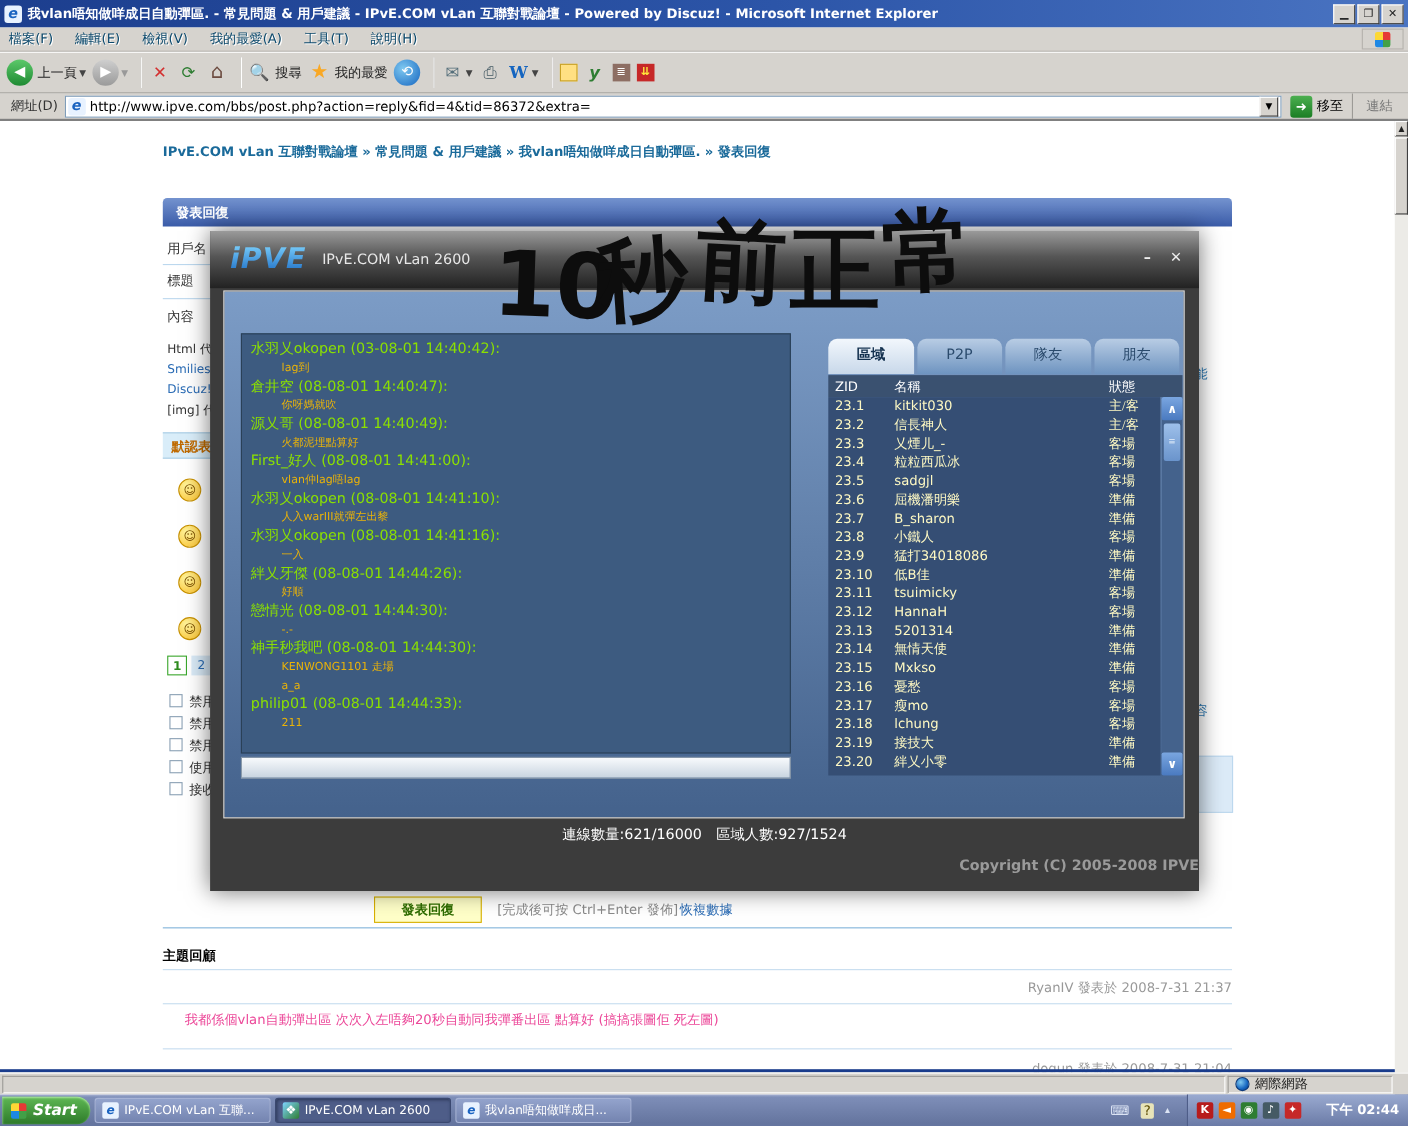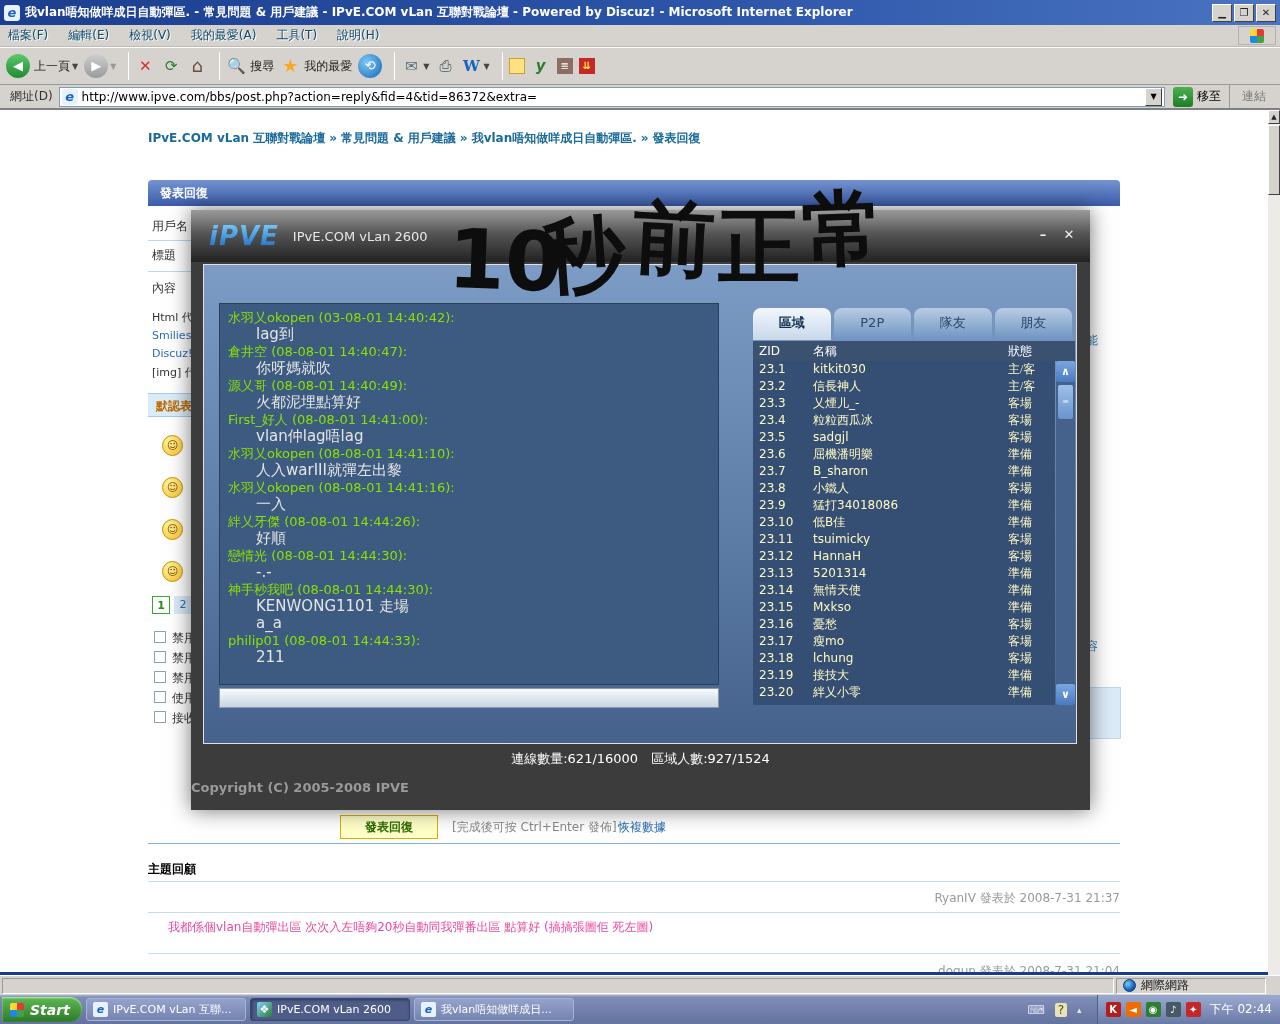--- a/index.html
+++ b/index.html
@@ -102,42 +102,42 @@
   #chatlogo { font-size:26px; font-weight:bold; font-style:italic; margin-left:18px; letter-spacing:1px;
     background:linear-gradient(180deg,#7fd4ff,#1565c0); -webkit-background-clip:text; background-clip:text; color:transparent; }
   #chattitletext { color:#e8e8e8; font-size:13px; margin-left:14px; }
   .chatwbtn { position:absolute; top:16px; width:18px; height:18px; color:#eee; font-size:13px;
     text-align:center; line-height:18px; font-weight:bold; }
   #chatpanel { position:absolute; left:12px; top:54px; width:874px; height:480px;
     border:1px solid #e0e0e0; background:linear-gradient(180deg,#7c9cc6,#44628c); }
   #chatlog { position:absolute; left:15px; top:38px; width:500px; height:382px;
     background:#3d5b80; border:1px solid #2a4057; padding:5px 8px; overflow:hidden; }
   .msg-name { color:#8be000; font-size:13px; line-height:17px; white-space:nowrap; }
-  .msg-text { color:#e5e5e5; font-size:15px; line-height:17px; padding-left:28px; white-space:nowrap; }
+  .msg-text { color:#eab308; font-size:10px; line-height:17px; padding-left:28px; white-space:nowrap; }
   #chatinput { position:absolute; left:15px; top:423px; width:500px; height:20px;
     background:linear-gradient(180deg,#f8fafc,#c8d4e0); border:1px solid #8a9aaa; }
   
   #tabs { position:absolute; left:549px; top:43px; width:322px; height:32px; display:flex; }
   .tab { flex:1; margin-right:3px; border-radius:8px 8px 0 0; text-align:center; line-height:30px;
     background:linear-gradient(180deg,#b8cce4,#6e94c0); color:#2a4a6c; font-size:13px; }
   .tab.active { background:linear-gradient(180deg,#f2f7fc,#c8d8ea); color:#13304e; font-weight:bold; }
   #listhdr { position:absolute; left:549px; top:76px; width:322px; height:20px; background:#3a5170;
     color:#fff; font-size:12px; }
   #listhdr span, .urow span { position:absolute; line-height:20px; }
   .col-zid { left:6px; } .col-name { left:60px; } .col-status { left:255px;font-family:Liberation Serif, serif; }
   #userlist { position:absolute; left:549px; top:96px; width:302px; height:344px; background:#354e74; overflow:hidden; }
   .urow { position:relative; height:17px; color:#fef9c3; font-size:12px; }
   .urow span { line-height:17px; }
   #chatscroll { position:absolute; left:852px; top:96px; width:19px; height:344px; background:#44628c; }
   .csbtn { position:absolute; left:0; width:19px; height:21px; background:linear-gradient(180deg,#7aa6e0,#4a7ac0);
     color:#fff; font-weight:bold; font-size:11px; text-align:center; line-height:21px; border-radius:2px; }
   #csthumb { position:absolute; left:2px; top:24px; width:15px; height:34px;
     background:linear-gradient(180deg,#9ec0ea,#6a94cc); border-radius:2px; color:#eaf2fc; font-size:8px; text-align:center; line-height:34px; }
   #chatstats { position:absolute; left:0; top:540px; width:899px; text-align:center; color:#fff; font-size:13px; }
-  #chatcopy { position:absolute; left:0; top:570px; width:899px; text-align:left; color:#9a9a9a; font-weight:bold; font-size:13px; }
+  #chatcopy { position:absolute; left:0; top:570px; width:899px; text-align:right; color:#9a9a9a; font-weight:bold; font-size:13px; }
 
   
   .anno { position:absolute; color:#0d0d0d; font-weight:bold; font-size:82px; line-height:1;
     font-family:"DejaVu Sans","Liberation Sans",sans-serif; }
 
   
   #statusbar { left:0; top:975px; width:1280px; height:20px; background:#d6d3ce;
     border-top:1px solid #fff; display:flex; align-items:center; }
   #statusleft { flex:1; height:16px; margin:0 2px; border:1px solid #9c9a96; border-bottom-color:#fff; border-right-color:#fff; }
   #statuszone { width:150px; height:16px; margin-right:14px; border:1px solid #9c9a96;
@@ -161,21 +161,21 @@
     line-height:15px; font-size:11px; font-weight:bold; flex:none; }
   .tico.ie { background:#e8f2ff; color:#1a63c0; font-style:italic; }
   .tico.vlan { background:linear-gradient(135deg,#7fd4ff,#2e7d32); color:#fff; }
   #traygap { flex:1; }
   #langband { display:flex; align-items:center; color:#dce4f4; font-size:12px; margin-right:10px; }
   #langband span { margin:0 5px; }
   #tray { height:29px; display:flex; align-items:center; background:linear-gradient(180deg,#9aaad0,#6a7aa6);
     border-left:1px solid #4e5d88; padding:0 8px; }
   .trayico { width:15px; height:15px; margin-right:5px; border-radius:2px; color:#fff; font-size:10px;
     font-weight:bold; text-align:center; line-height:15px; }
-  #clock { color:#fff; font-size:12px; margin-left:4px; white-space:nowrap; }
+  #clock { color:#fff; font-size:12px; margin-left:18px; white-space:nowrap;font-weight:bold; }
 </style>
 </head>
 <body>
 
 <div class="abs" id="titlebar">
   <div class="ie-ico">e</div>
   <div class="ietitle">我vlan唔知做咩成日自動彈區. - 常見問題 &amp; 用戶建議 - IPvE.COM vLan 互聯對戰論壇 - Powered by Discuz! - Microsoft Internet Explorer</div>
   <div class="winbtn">▁</div>
   <div class="winbtn">❐</div>
   <div class="winbtn">✕</div>

